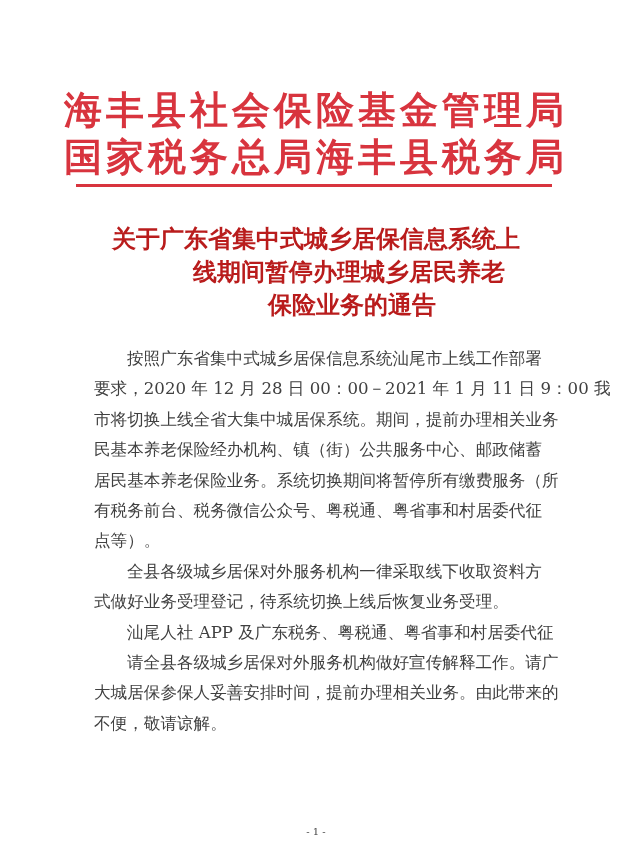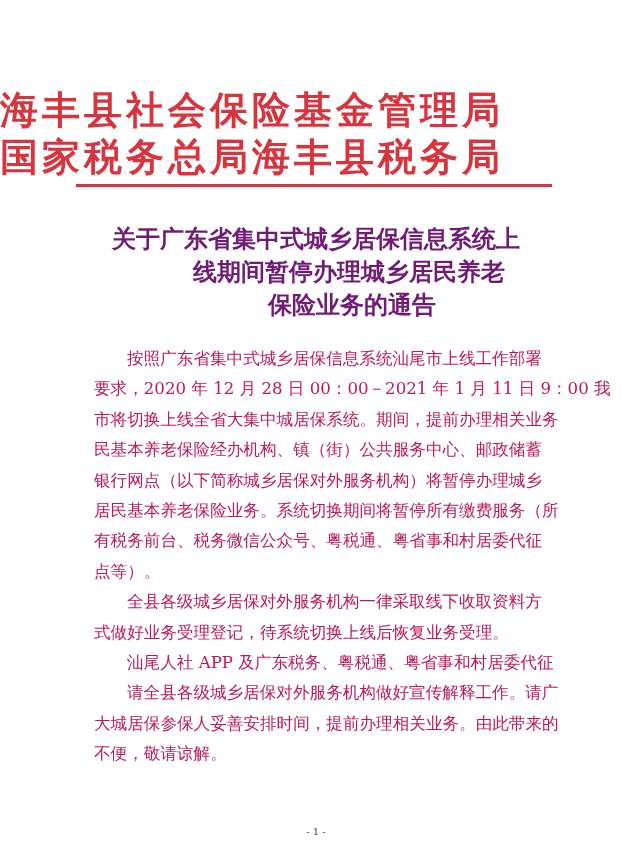--- a/index.html
+++ b/index.html
@@ -1,25 +1,25 @@
 <!DOCTYPE html>
 <html><head>
 <meta charset="utf-8">
 <style>
   html, body { margin:0; padding:0; }
   body { width:632px; height:843px; background:#ffffff; position:relative; overflow:hidden; }
-  .issuer { position:absolute; left:0; width:632px; color:#d8343e;
+  .issuer { position:absolute; left:0; width:632px; text-align:center; color:#d8343e;
     font-family:"DejaVu Serif", serif; font-weight:bold; font-size:38px; letter-spacing:4px; line-height:44px; }
   #issuer1 { top:88px; }
   #issuer2 { top:135px; }
   .redline { position:absolute; left:76px; top:184px; width:476px; height:3px; background:#d8343e; }
-  .title { position:absolute; left:0; width:632px; text-align:center; color:#701a75;
+  .title { position:absolute; left:0; width:632px; text-align:center; color:#b91c1c;
     font-family:"DejaVu Serif", serif; font-weight:bold; font-size:24px; line-height:33px; }
   #title1 { top:222px; } #title2 { top:255px;margin-left:33px; } #title3 { top:288px;padding-left:36px; }
-  .body { position:absolute; left:94px; width:460px; color:#be185d;
+  .body { position:absolute; left:94px; width:460px; color:#404040;
     font-family:"DejaVu Serif", serif; font-size:16.6px; line-height:30.4px; text-align:justify; }
   .line { white-space:nowrap; display:block; height:30.4px; }
   .indent { padding-left:33px; }
   .pageno { position:absolute; top:826px; left:0; width:632px; text-align:center; font-family:"DejaVu Serif", serif; font-size:10px; color:#444; }
 </style>
 </head>
 <body>
 
 <div id="issuer1" class="issuer">海丰县社会保险基金管理局</div>
 <div id="issuer2" class="issuer">国家税务总局海丰县税务局</div>
@@ -27,21 +27,20 @@
 
 <div id="title1" class="title">关于广东省集中式城乡居保信息系统上</div>
 <div id="title2" class="title">线期间暂停办理城乡居民养老</div>
 <div id="title3" class="title">保险业务的通告</div>
 
 <div class="body" style="top:344px;">
   <span class="line indent">按照广东省集中式城乡居保信息系统汕尾市上线工作部署</span>
   <span class="line">要求，2020 年 12 月 28 日 00：00－2021 年 1 月 11 日 9：00 我</span>
   <span class="line">市将切换上线全省大集中城居保系统。期间，提前办理相关业务</span>
   <span class="line">民基本养老保险经办机构、镇（街）公共服务中心、邮政储蓄</span>
-  <span class="line">银行网点（以下简称城乡居保对外服务机构）将暂停办理城乡</span>
   <span class="line">居民基本养老保险业务。系统切换期间将暂停所有缴费服务（所</span>
   <span class="line">有税务前台、税务微信公众号、粤税通、粤省事和村居委代征</span>
   <span class="line">点等）。</span>
   <span class="line indent">全县各级城乡居保对外服务机构一律采取线下收取资料方</span>
   <span class="line">式做好业务受理登记，待系统切换上线后恢复业务受理。</span>
   <span class="line indent">汕尾人社 APP 及广东税务、粤税通、粤省事和村居委代征</span>
   <span class="line indent">请全县各级城乡居保对外服务机构做好宣传解释工作。请广</span>
   <span class="line">大城居保参保人妥善安排时间，提前办理相关业务。由此带来的</span>
   <span class="line">不便，敬请谅解。</span>
 </div>

